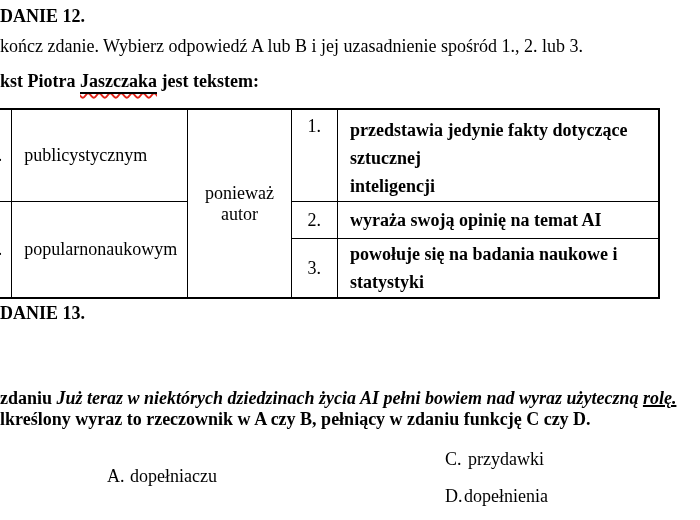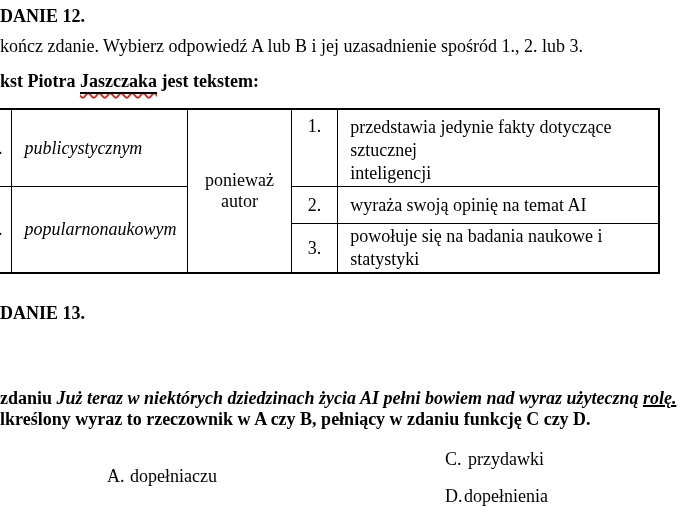--- a/index.html
+++ b/index.html
@@ -44,24 +44,24 @@
   #tbl td{
     border:1.5px solid #000;
     vertical-align:middle;
     overflow:visible;
   }
   #tbl{border:2px solid #000;}
   .row1{height:73px;}
   .row2{height:37px;}
   .row3{height:37px;}
   .cell-letter{text-align:right;padding-right:9px;}
-  .cell-option{padding-left:12px;font-style:italic;}
+  .cell-option{padding-left:12px;}
   .cell-conn{text-align:center;padding:16px 10px;white-space:normal;line-height:21px;}
   .cell-num{text-align:center;}
-  .cell-just{padding-left:12px;padding-right:2px;white-space:pre-line;line-height:23px;}
+  .cell-just{padding-left:12px;padding-right:2px;white-space:pre-line;line-height:28px;font-weight:bold;}
   .valign-top{vertical-align:top !important;padding-top:6px;}
   
   .opt{position:absolute;white-space:nowrap;}
   #opt-a{top:466px;left:107px;}
   #opt-b{top:471px;left:107px;}
   #opt-c{top:449px;left:445px;}
   #opt-d{top:486px;left:445px;}
   .opt-letter{display:inline-block;min-width:23px;}
   #opt-d .opt-letter{min-width:19px;}
 </style>

